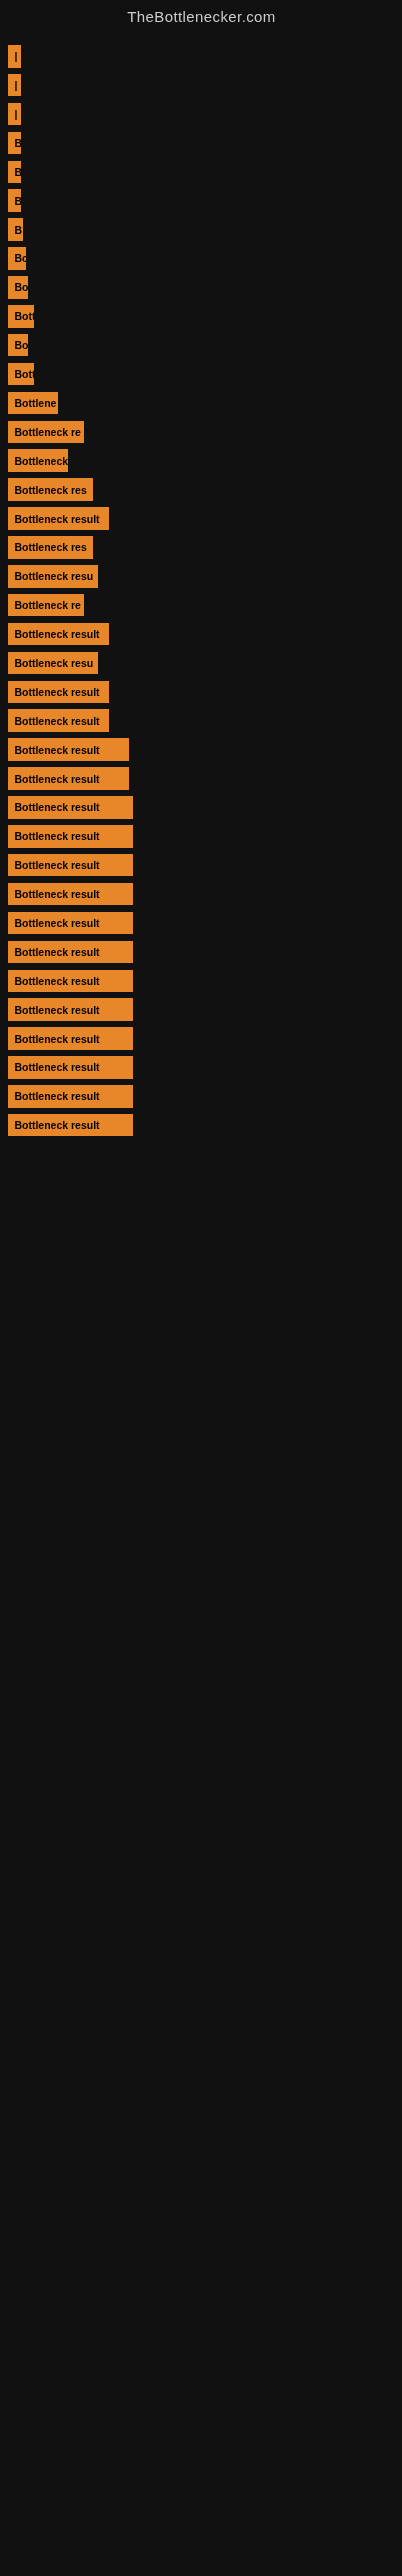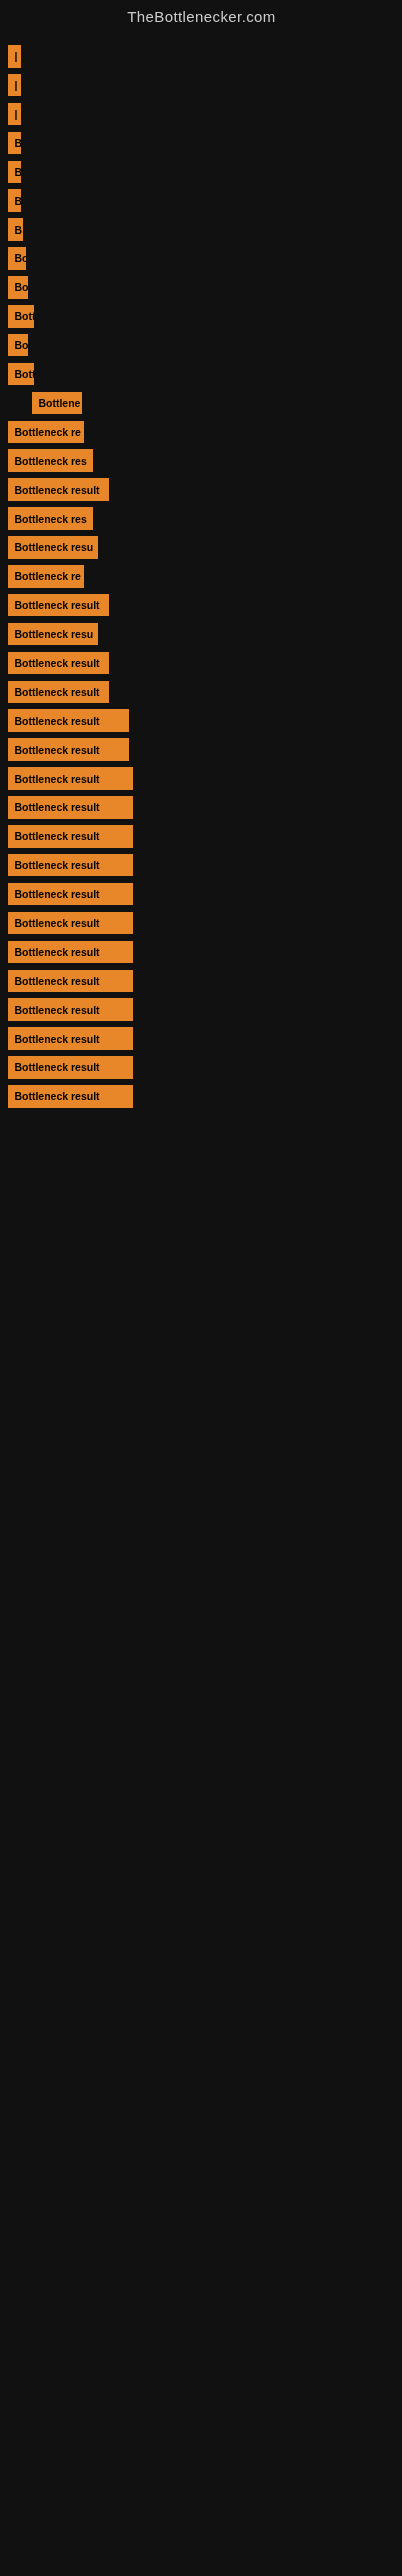--- a/index.html
+++ b/index.html
@@ -88,24 +88,27 @@
     <div class="result-item">
       <div class="result-bar" style="width: 26px; min-width: 26px;">Bott</div>
     </div>
     <div class="result-item">
       <div class="result-bar" style="width: 20px; min-width: 20px;">Bo</div>
     </div>
     <div class="result-item">
       <div class="result-bar" style="width: 26px; min-width: 26px;">Bott</div>
     </div>
     <div class="result-item">
-      <div class="result-bar" style="width: 50px; min-width: 50px; margin-left: 24px;">Bottlene</div>
+      <div class="result-bar" style="width: 50px; min-width: 50px;">Bottlene</div>
     </div>
     <div class="result-item">
       <div class="result-bar" style="width: 76px; min-width: 76px;">Bottleneck re</div>
+    </div>
+    <div class="result-item">
+      <div class="result-bar" style="width: 60px; min-width: 60px;">Bottleneck</div>
     </div>
     <div class="result-item">
       <div class="result-bar" style="width: 85px; min-width: 85px;">Bottleneck res</div>
     </div>
     <div class="result-item">
       <div class="result-bar" style="width: 101px; min-width: 101px;">Bottleneck result</div>
     </div>
     <div class="result-item">
       <div class="result-bar" style="width: 85px; min-width: 85px;">Bottleneck res</div>
     </div>

